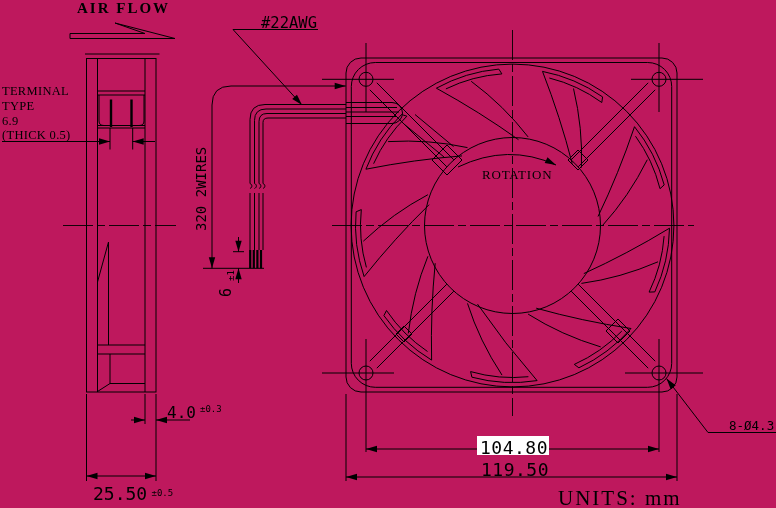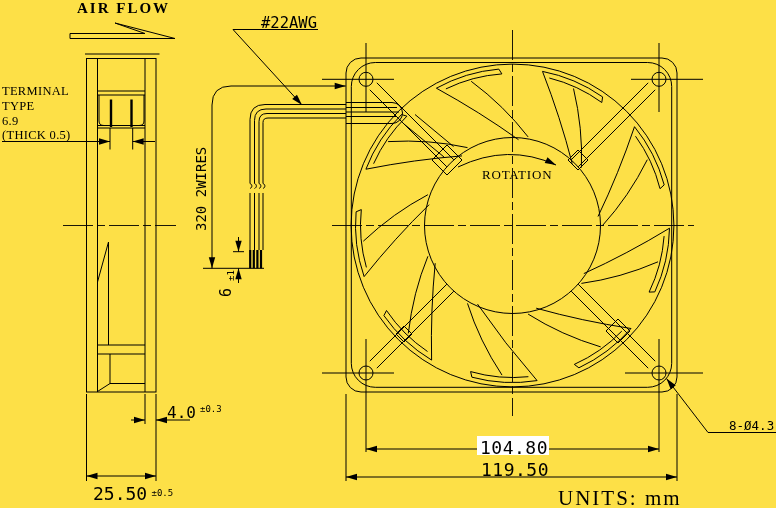--- a/index.html
+++ b/index.html
@@ -1,16 +1,16 @@
 <!DOCTYPE html>
 <html><head>
 <meta charset="utf-8">
 <style>
   html,body{margin:0;padding:0;background:#fff;}
-  #canvas{position:relative;width:776px;height:508px;background:#fde047;overflow:hidden;}
+  #canvas{position:relative;width:776px;height:508px;background:#be185d;overflow:hidden;}
   svg{display:block;}
   .ln{stroke:#000;stroke-width:1;fill:none;}
   .ln2{stroke:#000;stroke-width:2.4;fill:none;}
   .fillb{fill:#000;stroke:none;}
   .cl{stroke:#000;stroke-width:0.9;fill:none;stroke-dasharray:30 4 8 4;}
   text{fill:#000;}
   .t-serif{font-family:"Liberation Serif",serif;}
   .t-mono{font-family:"DejaVu Sans Mono",monospace;}
 </style>
 </head>

